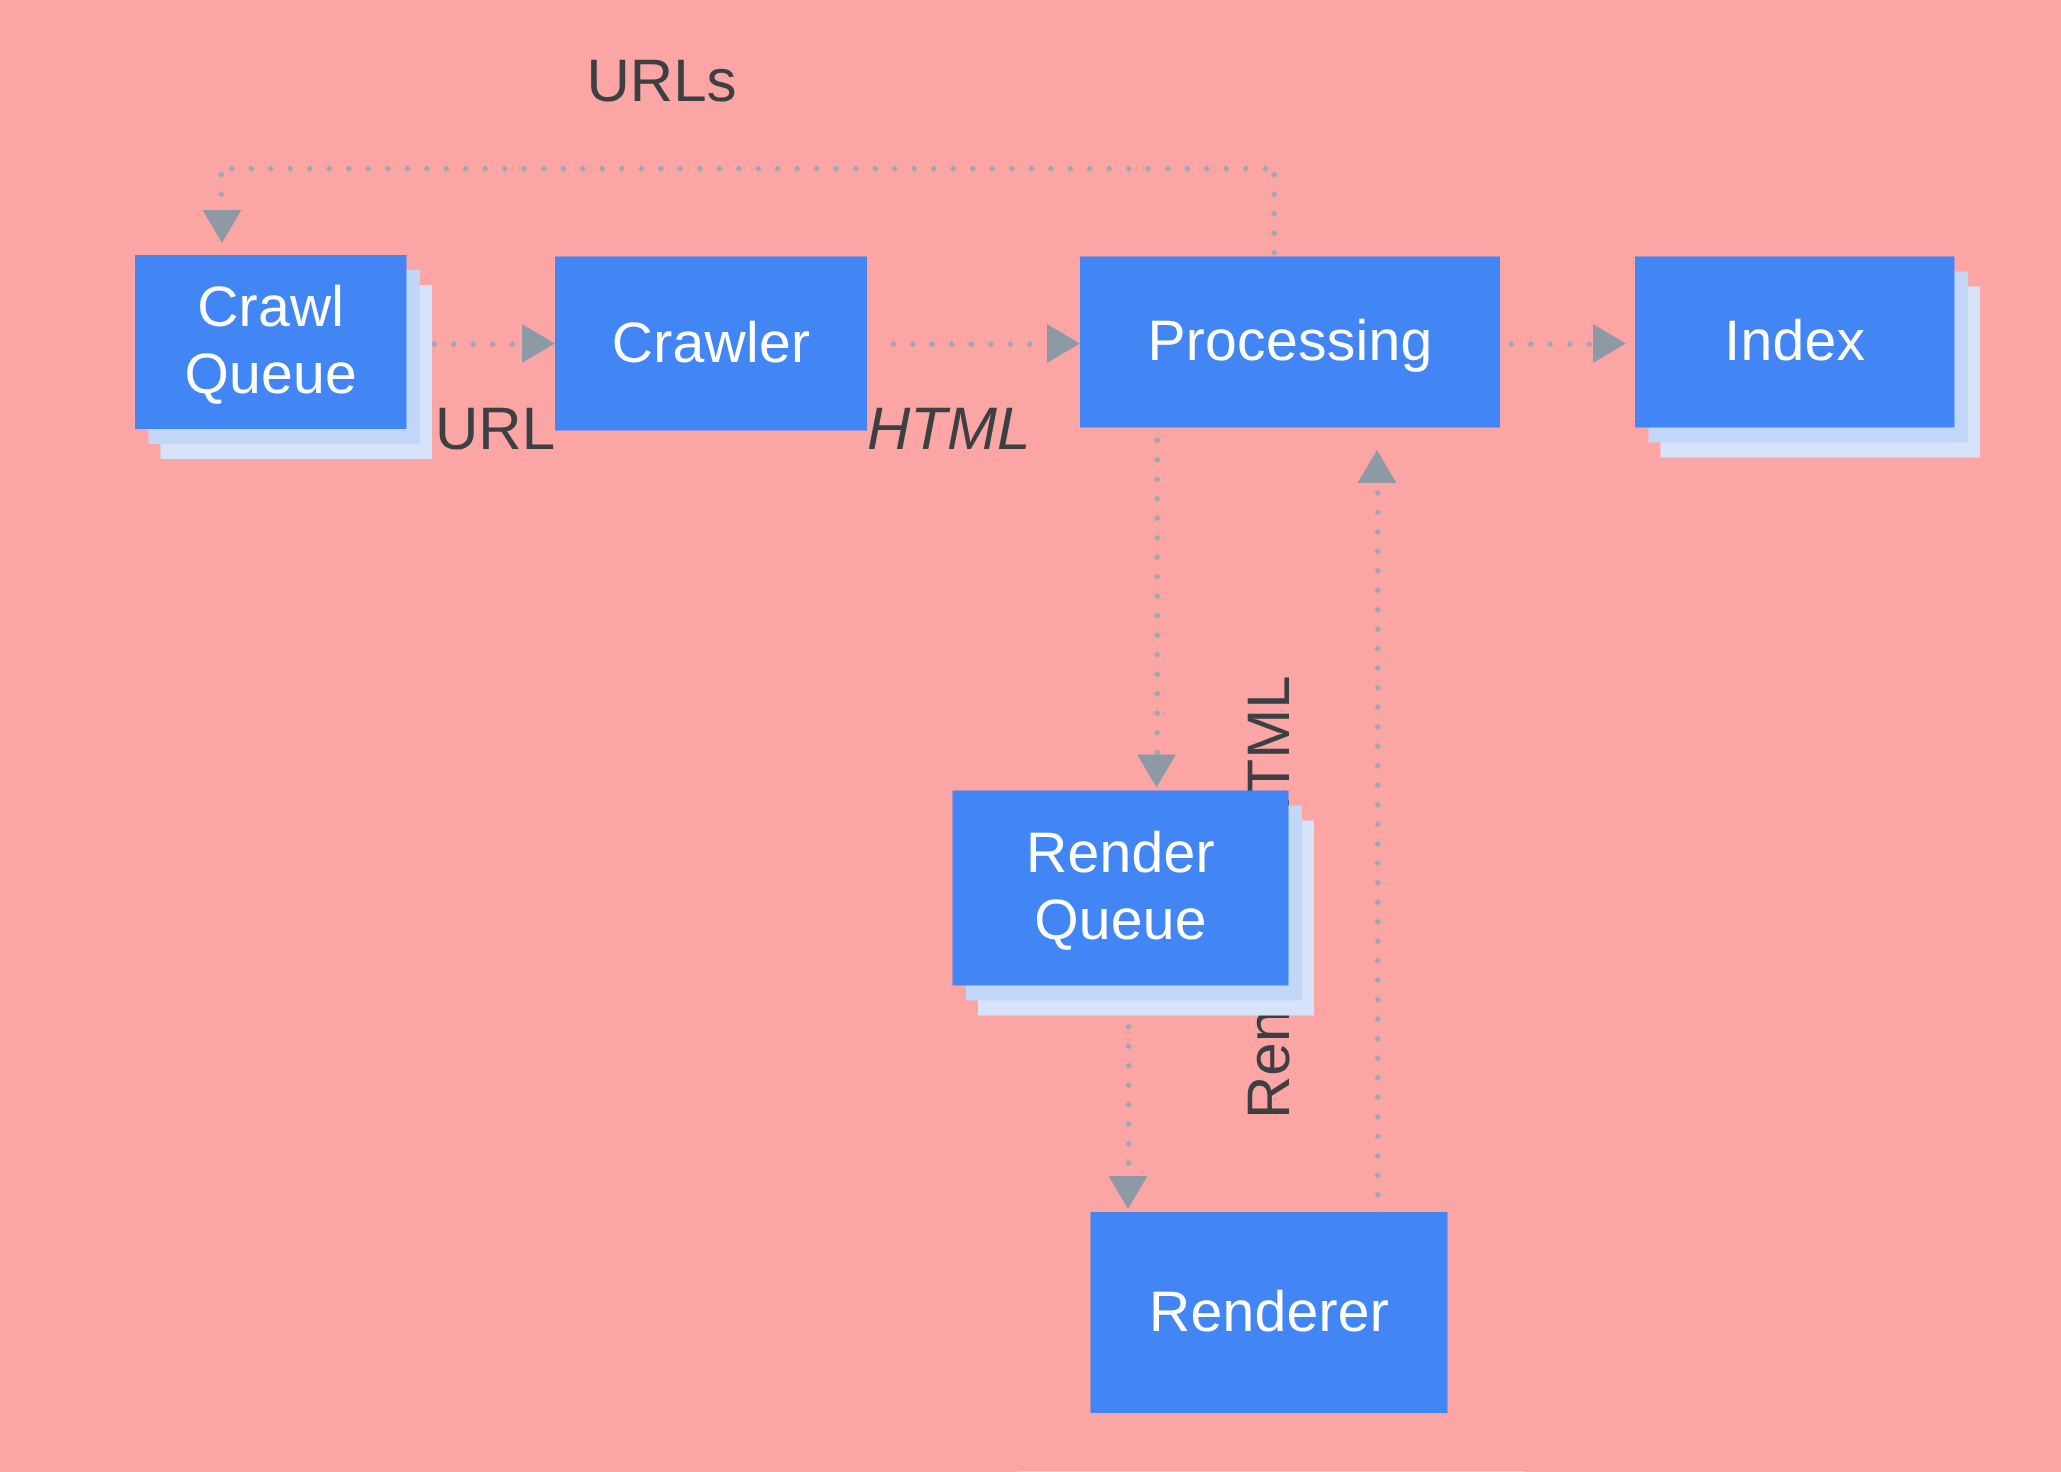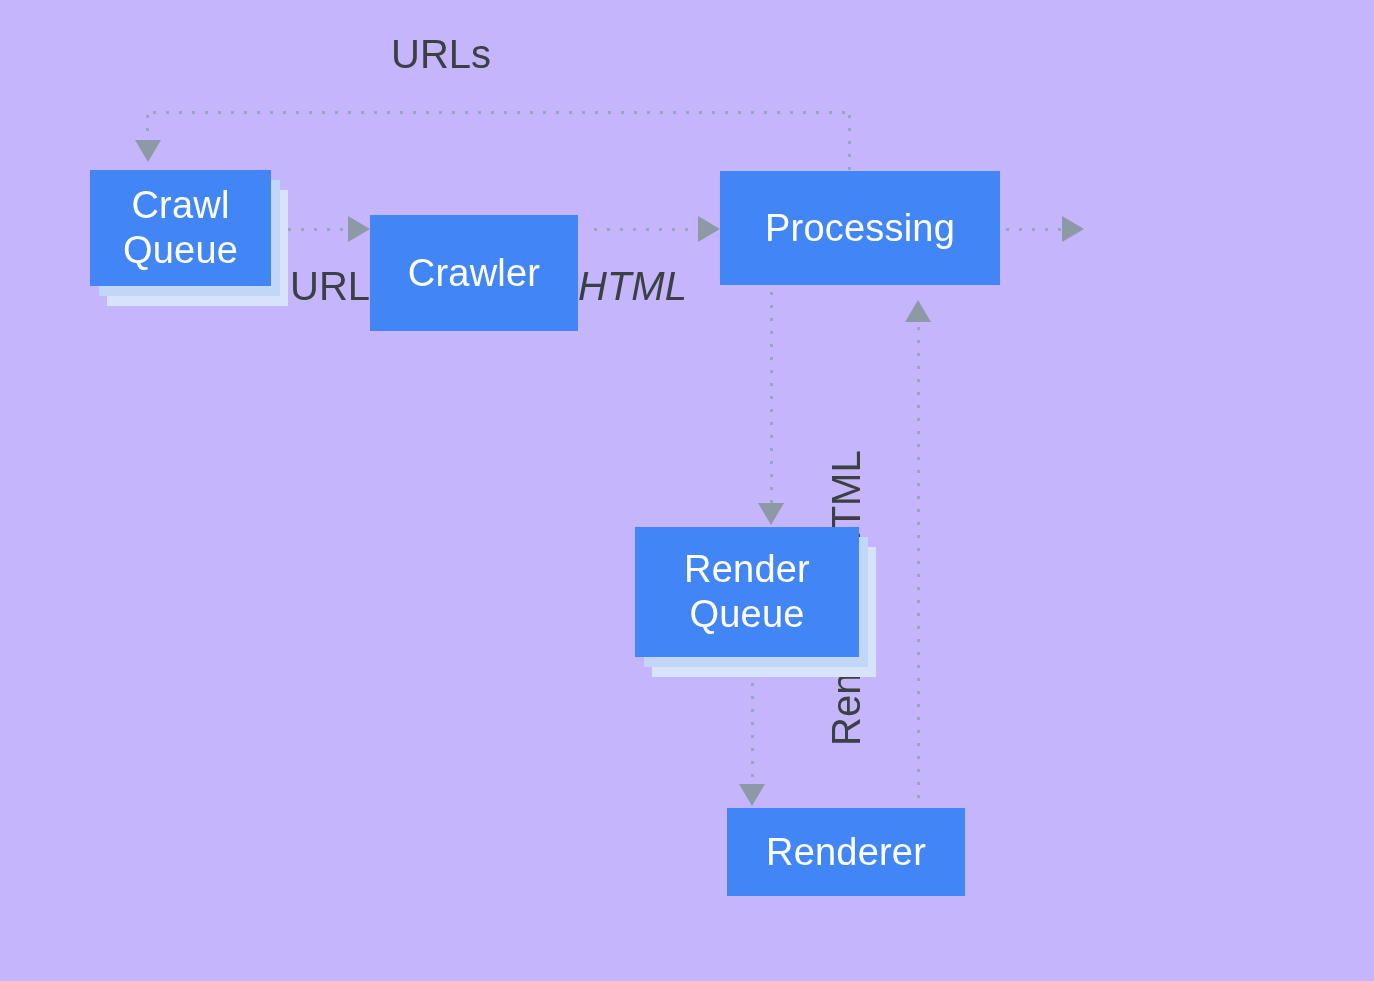--- a/index.html
+++ b/index.html
@@ -7,21 +7,21 @@
     padding: 0;
     background: #ffffff;
   }
   body {
     font-family: "Liberation Sans", sans-serif;
   }
   #canvas {
     position: relative;
     width: 1374px;
     height: 981px;
-    background: #c4b5fd;
+    background: #fca5a5;
     overflow: hidden;
   }
   .node {
     position: absolute;
   }
   .node .layer {
     position: absolute;
     top: 0; left: 0;
     width: 100%;
     height: 100%;
@@ -126,41 +126,48 @@
 
   <div class="node" style="left:52px; top:170px; width:181px; height:116px;margin-left:38px;">
     <div class="layer back2"></div>
     <div class="layer back1"></div>
     <div class="layer front">
       <div class="node-label">Crawl
 Queue</div>
     </div>
   </div>
 
-  <div class="node" style="left:370px; top:171px; width:208px; height:116px;margin-top:44px;">
+  <div class="node" style="left:370px; top:171px; width:208px; height:116px;">
     <div class="layer front">
       <div class="node-label">Crawler</div>
     </div>
   </div>
 
   <div class="node" style="left:720px; top:171px; width:280px; height:114px;">
     <div class="layer front">
       <div class="node-label">Processing</div>
     </div>
   </div>
 
+  <div class="node" style="left:1090px; top:171px; width:213px; height:114px;">
+    <div class="layer back2"></div>
+    <div class="layer back1"></div>
+    <div class="layer front">
+      <div class="node-label">Index</div>
+    </div>
+  </div>
 
   <div class="node" style="left:635px; top:527px; width:224px; height:130px;">
     <div class="layer back2"></div>
     <div class="layer back1"></div>
     <div class="layer front">
       <div class="node-label">Render
 Queue</div>
     </div>
   </div>
 
-  <div class="node" style="left:727px; top:808px; width:238px; height:88px;">
+  <div class="node" style="left:727px; top:808px; width:238px; height:134px;">
     <div class="layer front">
       <div class="node-label">Renderer</div>
     </div>
   </div>
 
 </div>
 
 </body></html>

